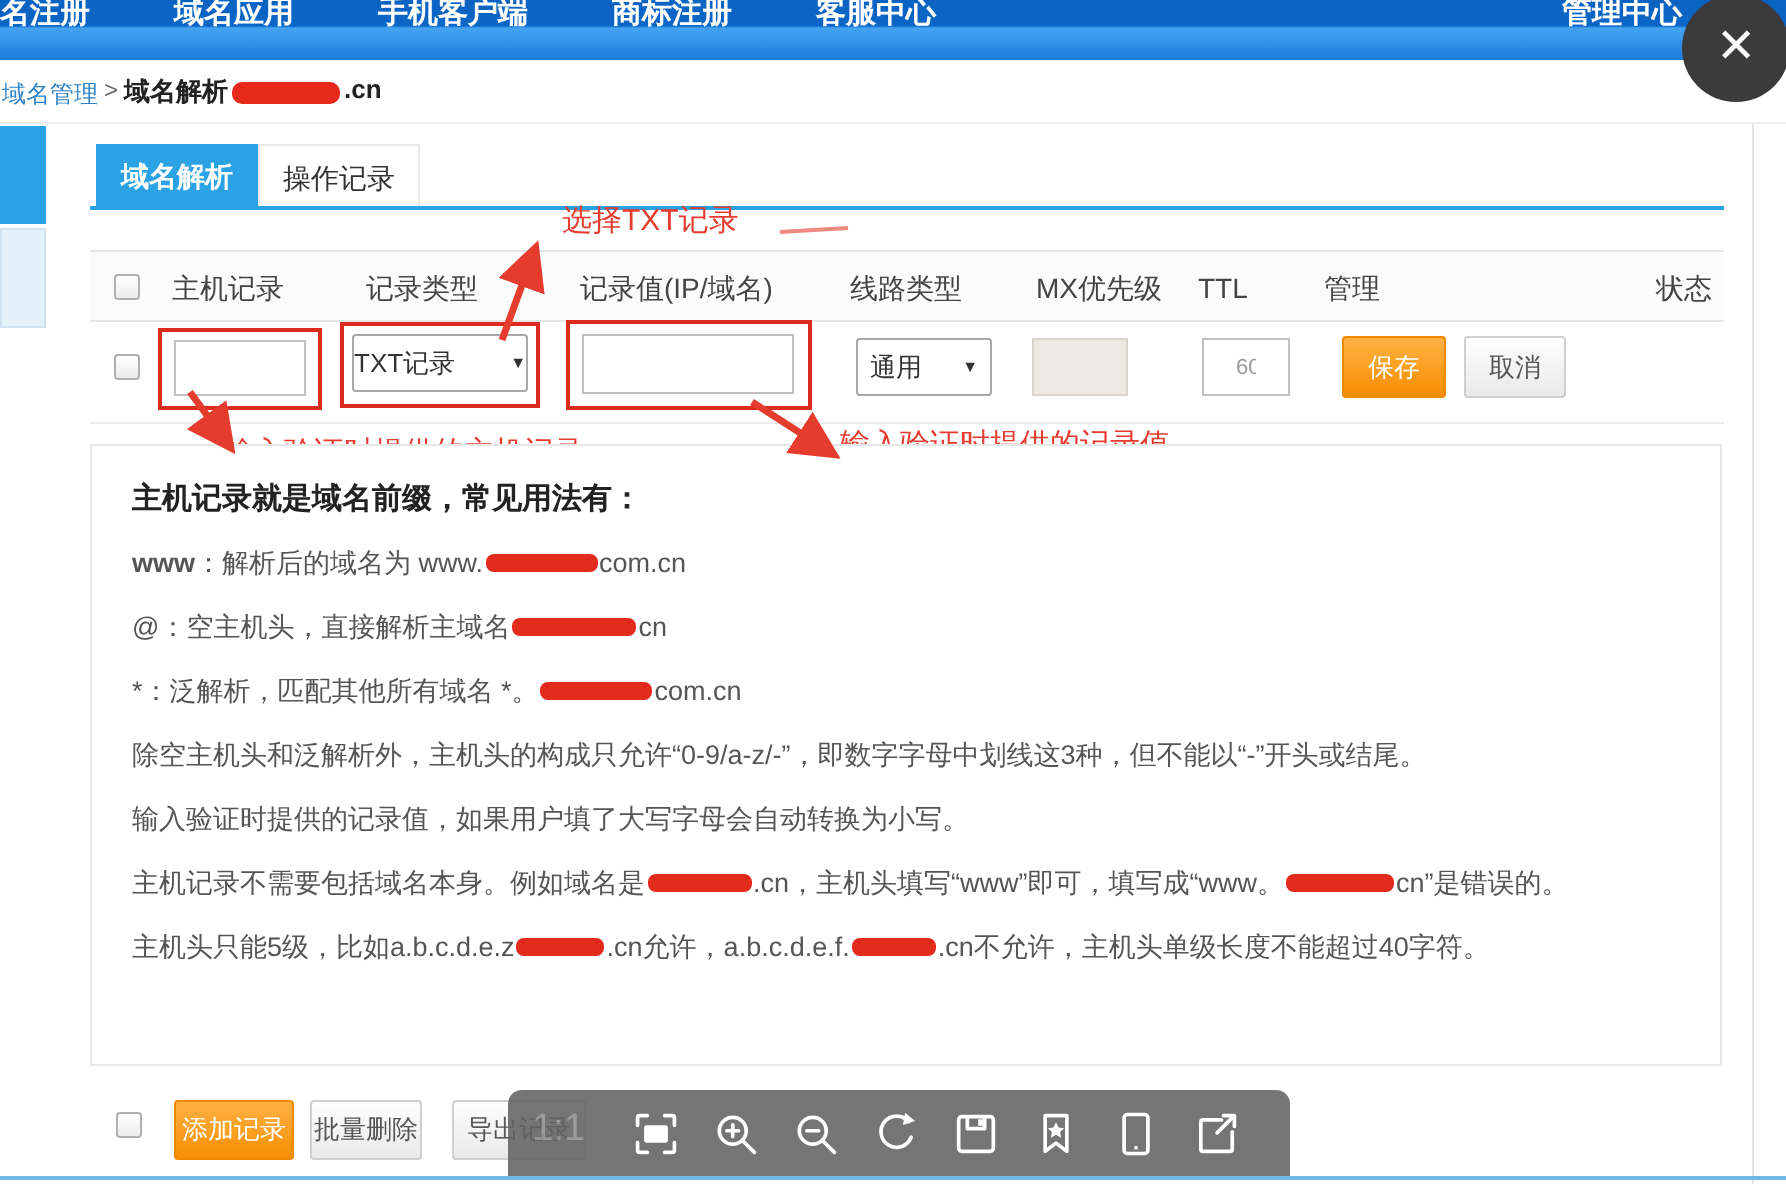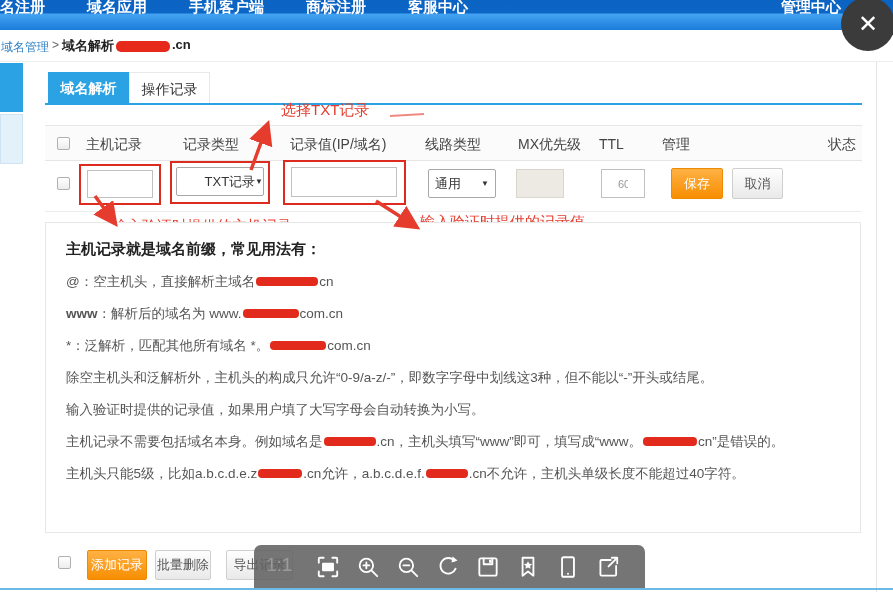--- a/index.html
+++ b/index.html
@@ -49,21 +49,21 @@
   .th { position:absolute; top:10px; font-size:14px; color:#444; white-space:nowrap; }
   .cb {
     position:absolute; width:13px; height:13px; border:1px solid #b0b0b0; border-radius:2px;
     background:linear-gradient(180deg,#fff,#ececec); cursor:pointer;
   }
   .row-sep { position:absolute; left:45px; top:211px; width:817px; height:1px; background:#ececec; }
   .fld { position:absolute; border:1px solid #c0c0c0; background:#fff; font-size:11px; color:#555; padding:0 16px; font-family:inherit; }
   .fld:disabled { background:#eceae2; border-color:#d9d6cc; }
   .sel { position:absolute; border:1px solid #a8a8a8; background:#fff; border-radius:2px; font-size:13px; color:#333; display:flex; align-items:center; cursor:pointer; }
   .sel .caret { font-size:8px; color:#333; }
-  .sel-center { justify-content:flex-end; }
+  .sel-center { justify-content:space-between; }
   .btn { position:absolute; border-radius:2px; font-size:13px; text-align:center; cursor:pointer; font-family:inherit; }
   .btn-orange { background:linear-gradient(180deg,#ffb144,#f78e02); border:1px solid #ef8a00; color:#fff; }
   .btn-gray { background:linear-gradient(180deg,#fefefe,#e9e9e9); border:1px solid #cfcfcf; color:#555; }
   
   .red-box { position:absolute; border:2px solid #dd2b20; pointer-events:none; }
   .red-note { position:absolute; color:#e53c2e; font-size:15px; white-space:nowrap; pointer-events:none; }
   .arrows { position:absolute; left:0; top:0; pointer-events:none; z-index:20; }
   
   .help-panel {
     position:absolute; left:45px; top:222px; width:816px; height:311px;
@@ -164,22 +164,22 @@
     </defs>
     <line x1="251" y1="170" x2="267" y2="126" stroke="#e53c2e" stroke-width="3.5" marker-end="url(#ah)"></line>
     <line x1="95" y1="196" x2="114" y2="222" stroke="#e53c2e" stroke-width="3.5" marker-end="url(#ah)"></line>
     <line x1="376" y1="201" x2="415" y2="226" stroke="#e53c2e" stroke-width="3.5" marker-end="url(#ah)"></line>
     <line x1="390" y1="116" x2="424" y2="114" stroke="#e53c2e" stroke-width="2" opacity="0.6"></line>
   </svg>
 
   <div class="help-panel">
     <div class="help-title">主机记录就是域名前缀，常见用法有：</div>
     <div>
+        <div class="help-line"><span style="font-weight: bold;">www</span><span>：解析后的域名为 www.</span><span class="redact" style="width: 56px;"></span><span>com.cn</span></div>
         <div class="help-line"><span>@：空主机头，直接解析主域名</span><span class="redact" style="width: 62px;"></span><span>cn</span></div>
-        <div class="help-line"><span style="font-weight: bold;">www</span><span>：解析后的域名为 www.</span><span class="redact" style="width: 56px;"></span><span>com.cn</span></div>
         <div class="help-line"><span>*：泛解析，匹配其他所有域名 *。</span><span class="redact" style="width: 56px;"></span><span>com.cn</span></div>
         <div class="help-line"><span>除空主机头和泛解析外，主机头的构成只允许“0-9/a-z/-”，即数字字母中划线这3种，但不能以“-”开头或结尾。</span></div>
         <div class="help-line"><span>输入验证时提供的记录值，如果用户填了大写字母会自动转换为小写。</span></div>
         <div class="help-line"><span>主机记录不需要包括域名本身。例如域名是</span><span class="redact" style="width: 52px;"></span><span>.cn，主机头填写“www”即可，填写成“www。</span><span class="redact" style="width: 54px;"></span><span>cn”是错误的。</span></div>
         <div class="help-line"><span>主机头只能5级，比如a.b.c.d.e.z</span><span class="redact" style="width: 44px;"></span><span>.cn允许，a.b.c.d.e.f.</span><span class="redact" style="width: 42px;"></span><span>.cn不允许，主机头单级长度不能超过40字符。</span></div>
       </div>
   </div>
 
   <span class="cb" style="left:58px; top:556px;"></span>
   <button class="btn btn-orange" style="left:87px; top:550px; width:60px; height:30px;">添加记录</button>

